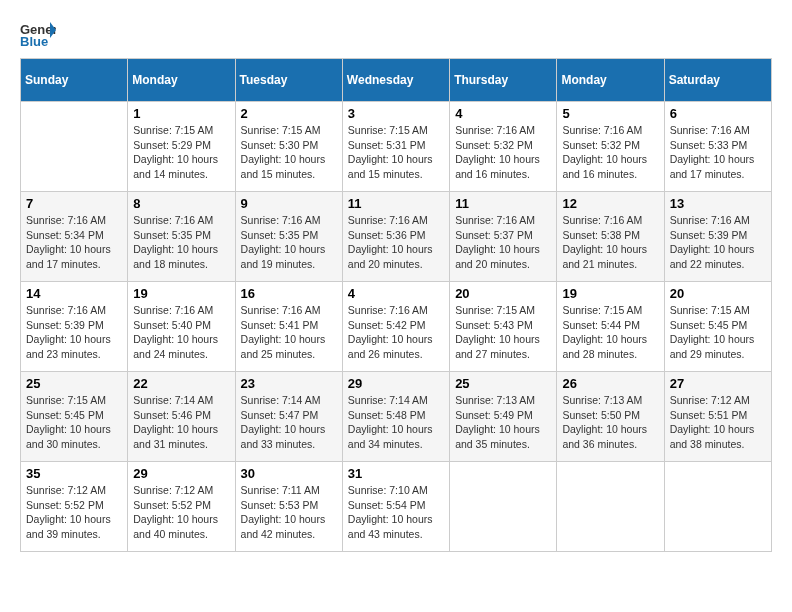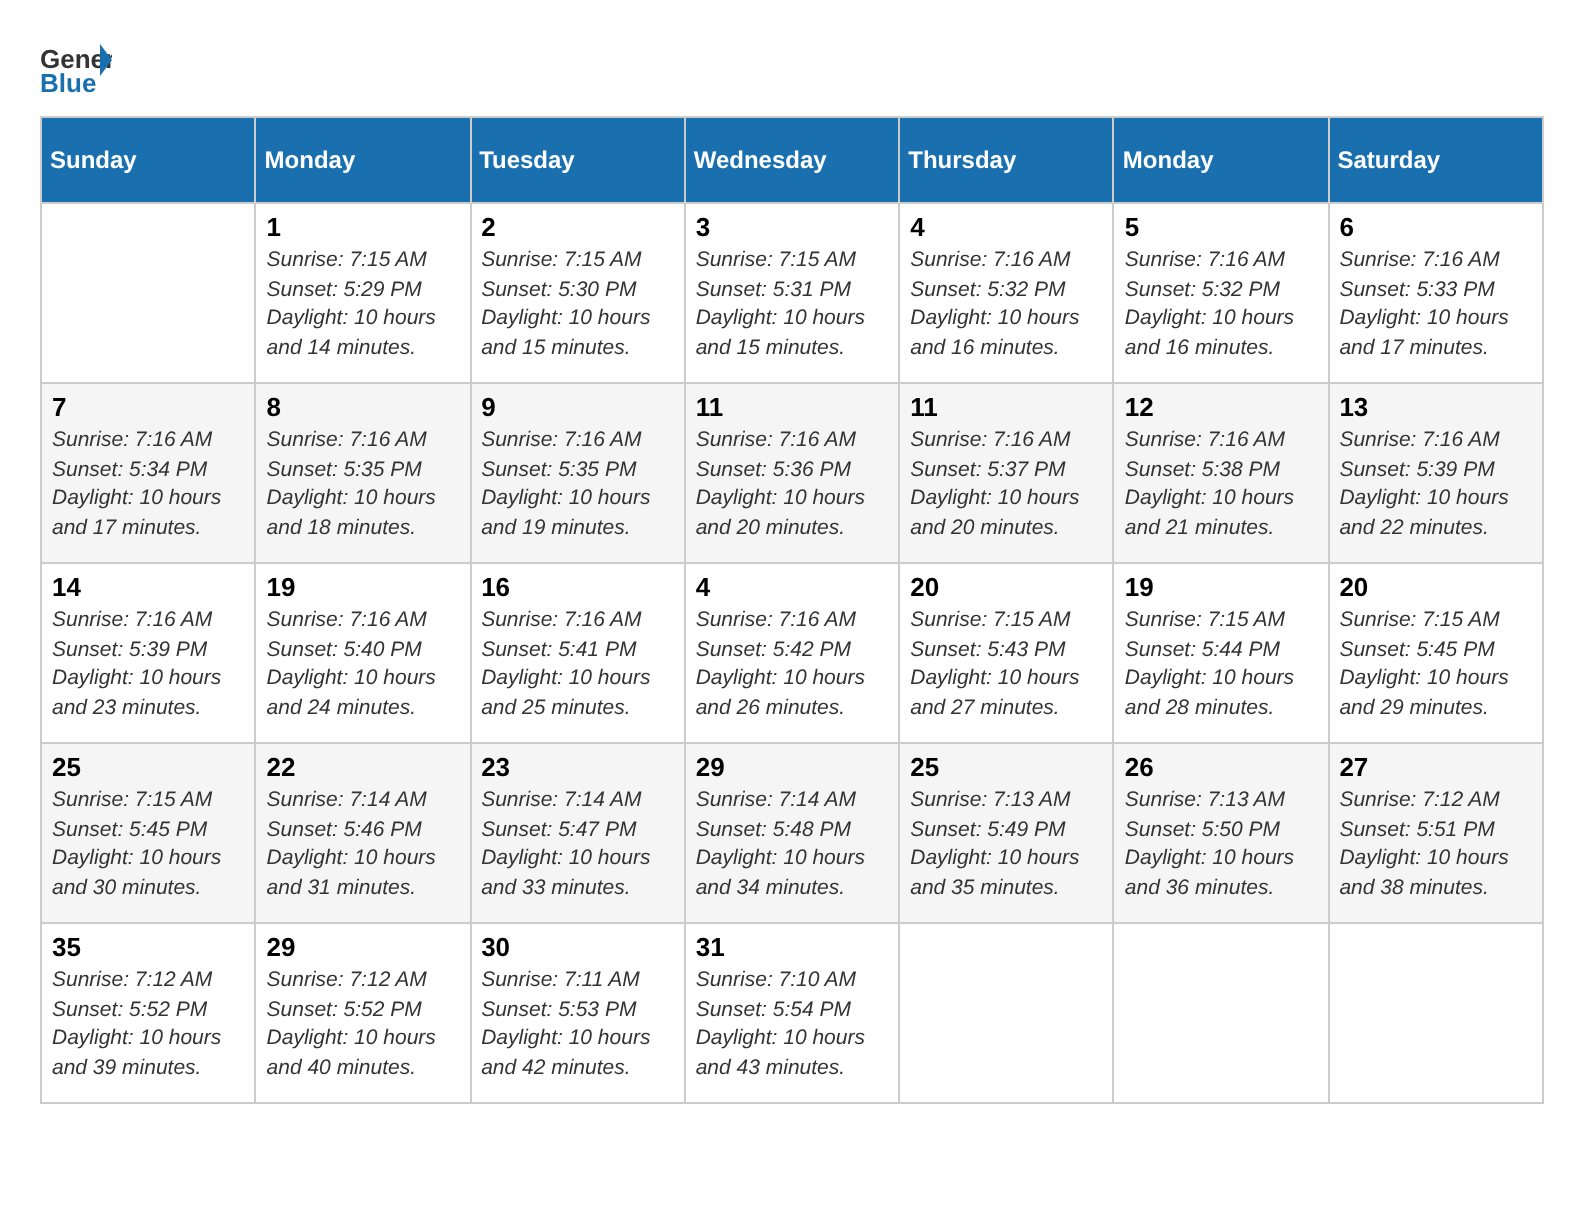--- a/index.html
+++ b/index.html
@@ -60,21 +60,20 @@
     .day-number {
       font-weight: bold;
       font-size: 13px;
       margin-bottom: 2px;
       display: block;
     }
     .cell-info {
       font-size: 10.5px;
       color: #333;
       line-height: 1.4;
-      font-style: italic;
     }
     .empty-cell {
       background: #f9f9f9;
     }
     tr:nth-child(even) td {
       background: #f5f5f5;
     }
     tr:nth-child(odd) td {
       background: #fff;
     }

